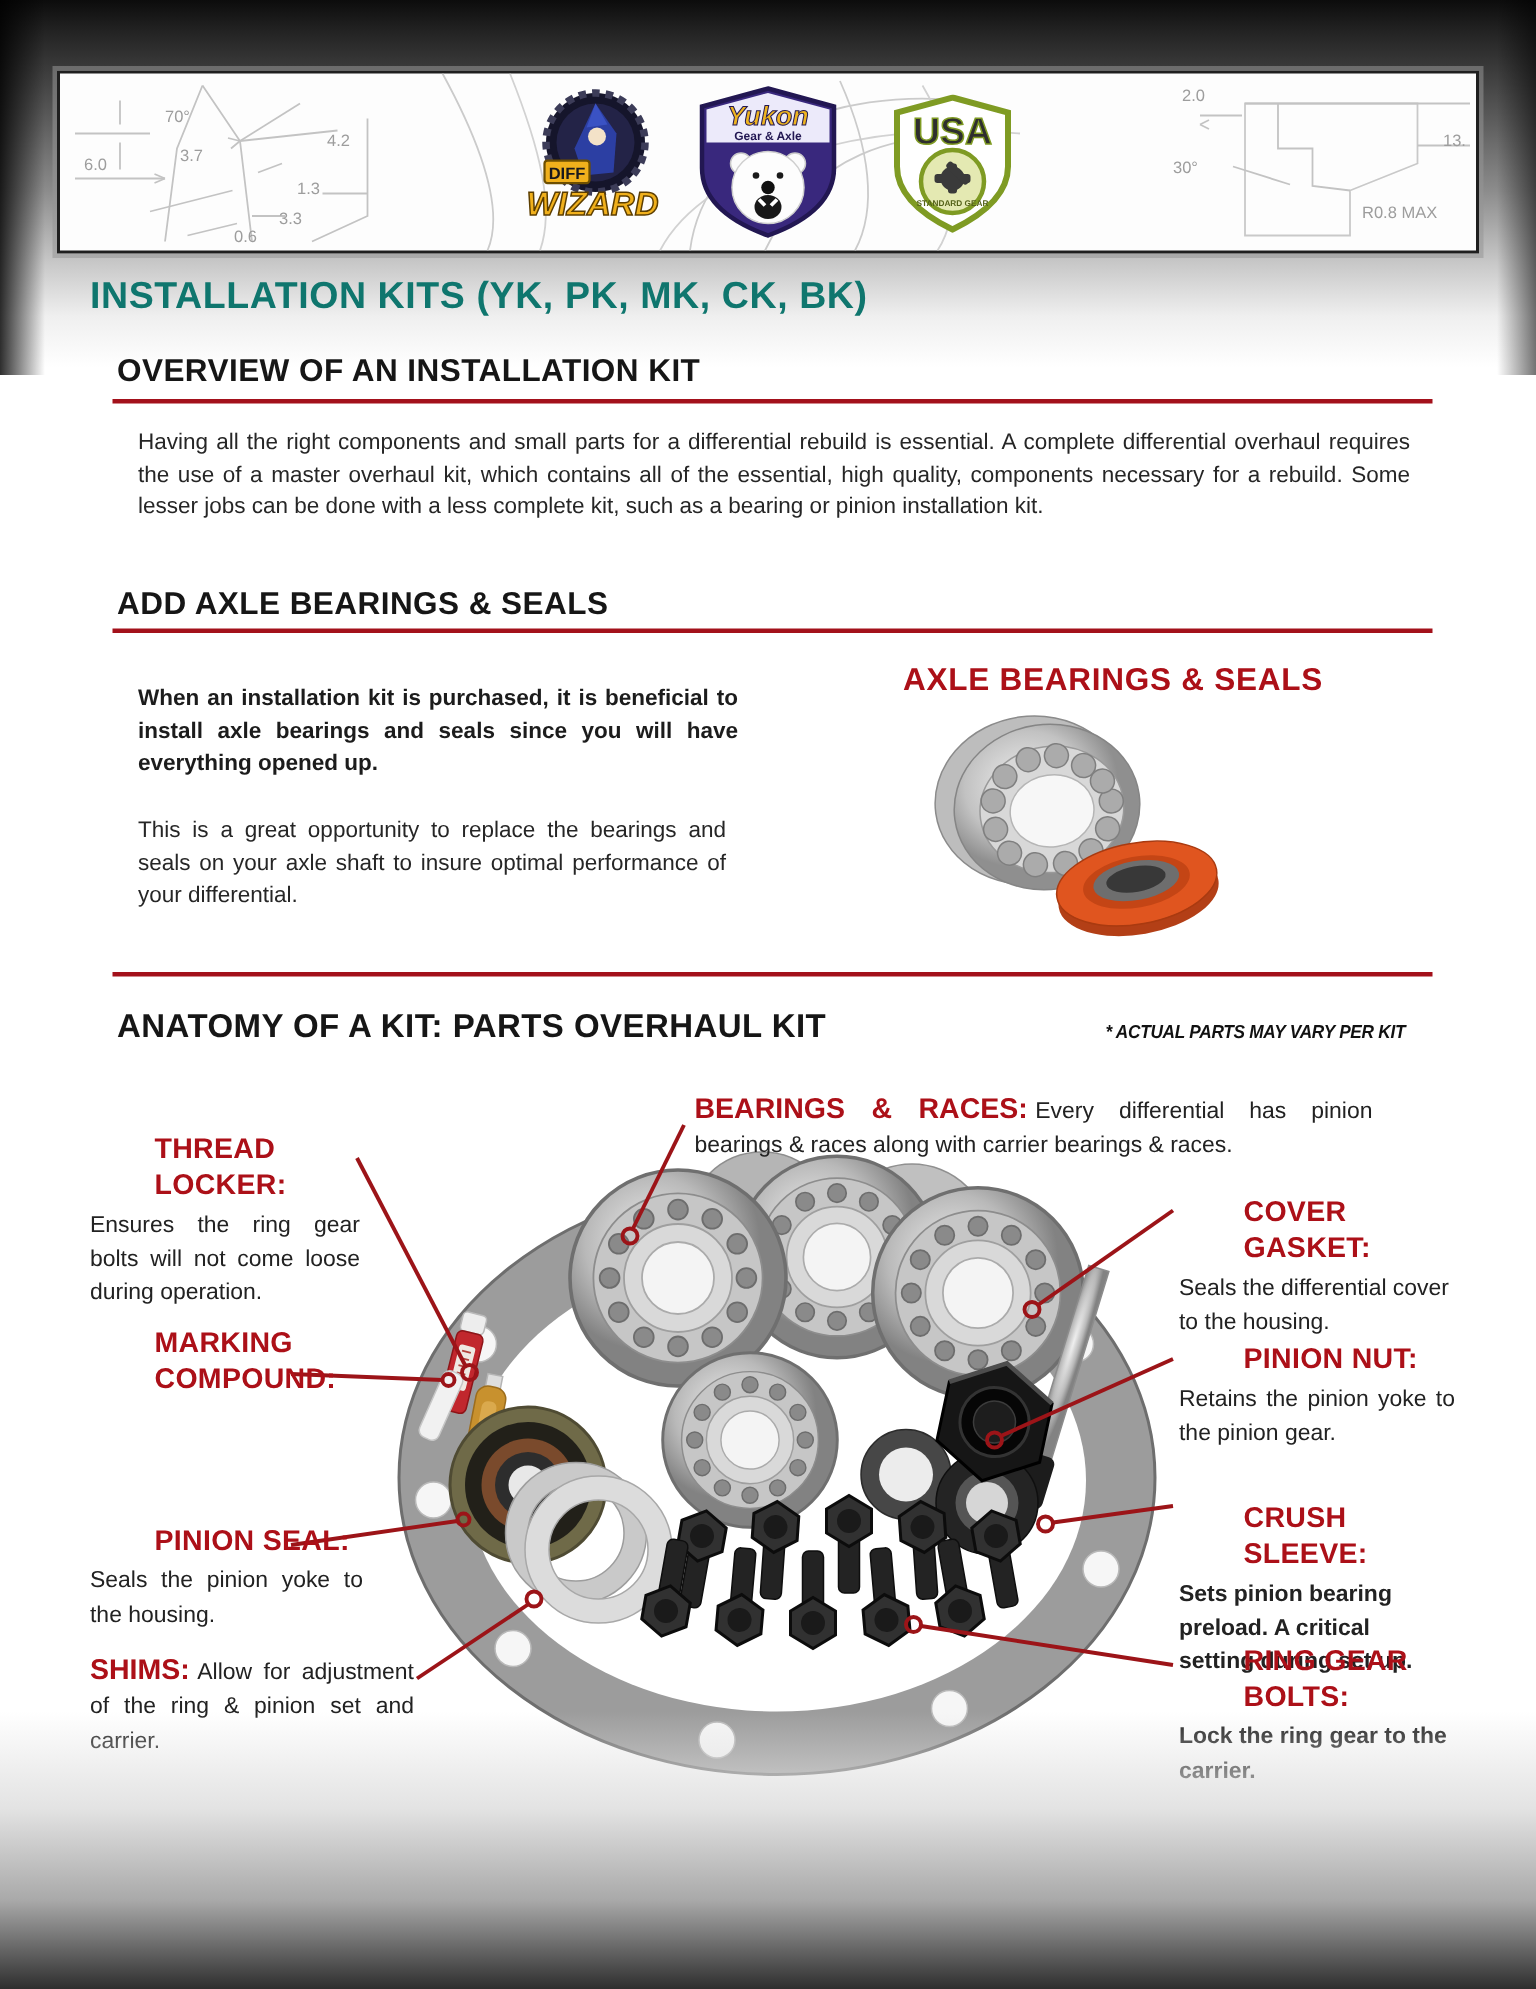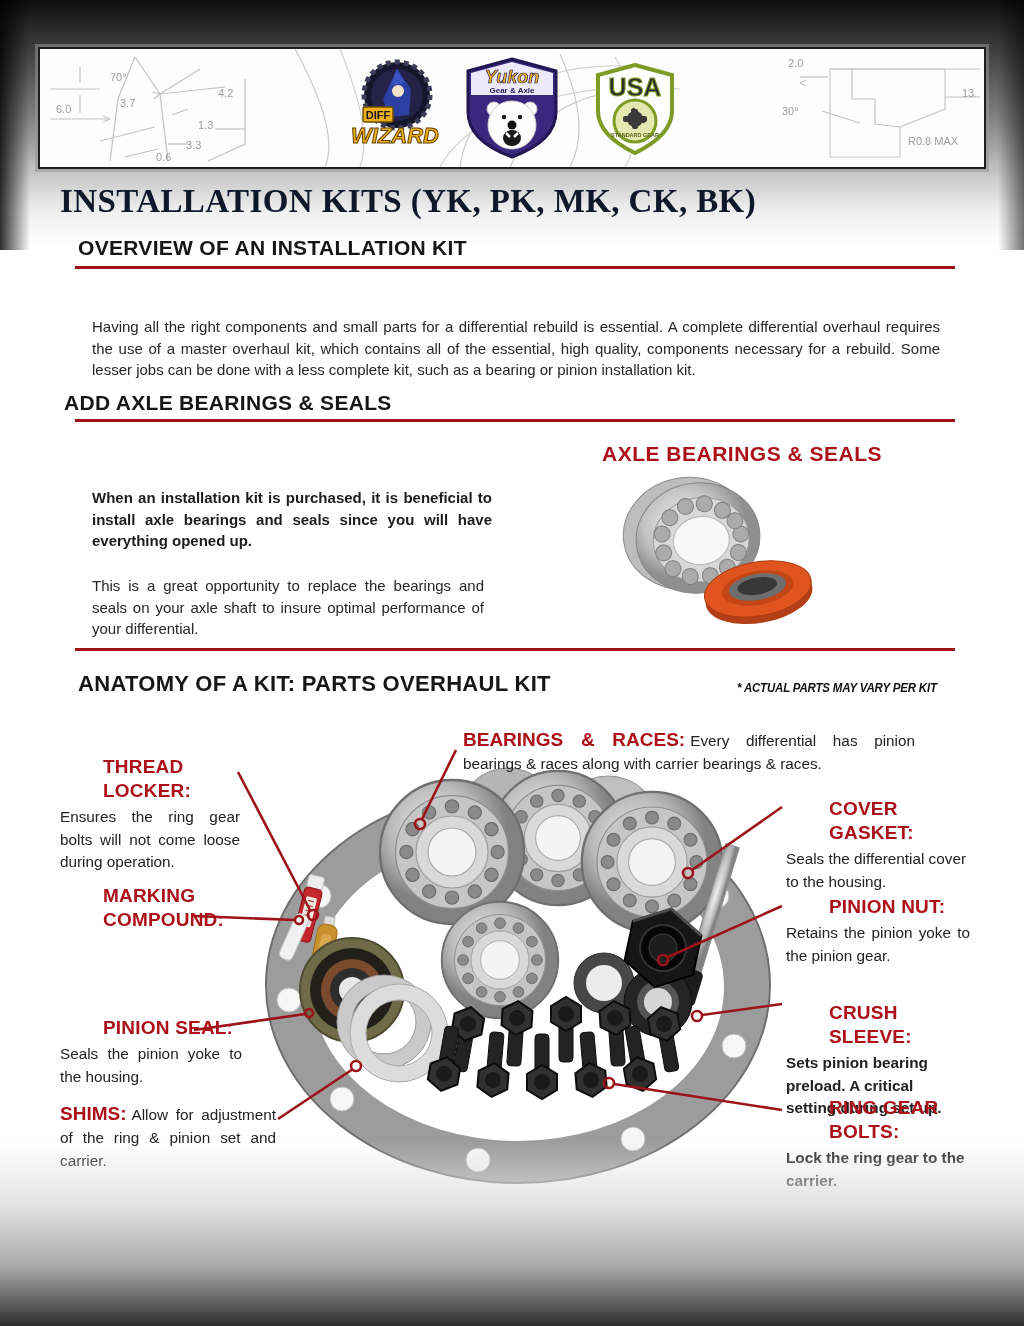--- a/index.html
+++ b/index.html
@@ -16,27 +16,27 @@
   .bottom-shade{position:absolute;left:0;bottom:0;width:1024px;height:185px;
     background:linear-gradient(180deg,rgba(255,255,255,0) 0%,rgba(222,222,222,.85) 35%,#a9a9a9 68%,#555 90%,#2e2e2e 100%);}
 
   
   .banner{position:absolute;left:38px;top:47px;width:944px;height:118px;background:#fdfdfd;
     border:2px solid #1f1f1f;box-shadow:0 0 0 3px rgba(150,150,150,.55);}
   .banner svg{position:absolute;left:0;top:0;}
   .logo{position:absolute;}
 
   
-  .main-title{position:absolute;left:60px;top:183px;font-size:33px;font-weight:bold;
-    color:#0f172a;letter-spacing:.4px;white-space:nowrap;font-family:Liberation Serif, serif;}
+  .main-title{position:absolute;left:60px;top:183px;font-size:25px;font-weight:bold;
+    color:#0f766e;letter-spacing:.4px;white-space:nowrap;}
 
   
   .h2{position:absolute;font-size:21px;font-weight:bold;color:#161616;letter-spacing:.3px;white-space:nowrap;}
   .rule{position:absolute;height:3px;background:#a3111b;}
-  .para{position:absolute;font-size:15px;line-height:21.5px;color:#262626;text-align:justify;margin-top:32px;}
+  .para{position:absolute;font-size:15px;line-height:21.5px;color:#262626;text-align:justify;}
   .bold{font-weight:bold;color:#1c1c1c;}
   .red-sub{position:absolute;font-size:21px;font-weight:bold;color:#ac1018;letter-spacing:.5px;white-space:nowrap;}
   .note{position:absolute;font-size:12.5px;font-weight:bold;font-style:italic;color:#111;
     transform:scaleX(.92);transform-origin:left;white-space:nowrap;letter-spacing:-.2px;}
 
   
   .co{position:absolute;}
   .co-head{font-size:19px;font-weight:bold;color:#ac1018;line-height:24px;letter-spacing:.2px;margin-left:43px;}
   .co-body{font-size:15.3px;line-height:22.5px;color:#222;margin-top:3px;text-align:justify;}
   .co-body.noj{text-align:left;font-weight:bold;}
@@ -147,21 +147,21 @@
       <text x="41" y="74" text-anchor="middle" font-size="5.5" font-weight="bold" fill="#55621a" font-family="Liberation Sans, sans-serif">STANDARD GEAR</text>
     </svg>
   </div>
 
   <div class="main-title">INSTALLATION KITS (YK, PK, MK, CK, BK)</div>
 
   <div class="h2" style="left:78px;top:236px">OVERVIEW OF AN INSTALLATION KIT</div>
   <div class="rule" style="left:75px;top:266px;width:880px"></div>
   <div class="para" style="left:92px;top:284px;width:848px">Having all the right components and small parts for a differential rebuild is essential. A complete differential overhaul requires the use of a master overhaul kit, which contains all of the essential, high quality, components necessary for a rebuild. Some lesser jobs can be done with a less complete kit, such as a bearing or pinion installation kit.</div>
 
-  <div class="h2" style="left:64px;top:391px">ADD AXLE BEARINGS &amp; SEALS</div>
+  <div class="h2" style="left:78px;top:391px">ADD AXLE BEARINGS &amp; SEALS</div>
   <div class="rule" style="left:75px;top:419px;width:880px"></div>
   <div class="para" style="left:92px;top:543px;width:392px">This is a great opportunity to replace the bearings and seals on your axle shaft to insure optimal performance of your differential.</div>
   <div class="para bold" style="left:92px;top:455px;width:400px">When an installation kit is purchased, it is beneficial to install axle bearings and seals since you will have everything opened up.</div>
   <div class="red-sub" style="left:602px;top:442px">AXLE BEARINGS &amp; SEALS</div>
 
   <svg class="abs" style="left:610px;top:474px" width="214" height="152" viewBox="0 0 214 152">
     <defs>
       <radialGradient id="met1" cx="40%" cy="35%">
         <stop offset="0%" stop-color="#f0f0f0"></stop>
           <stop offset="65%" stop-color="#c2c2c2"></stop>

